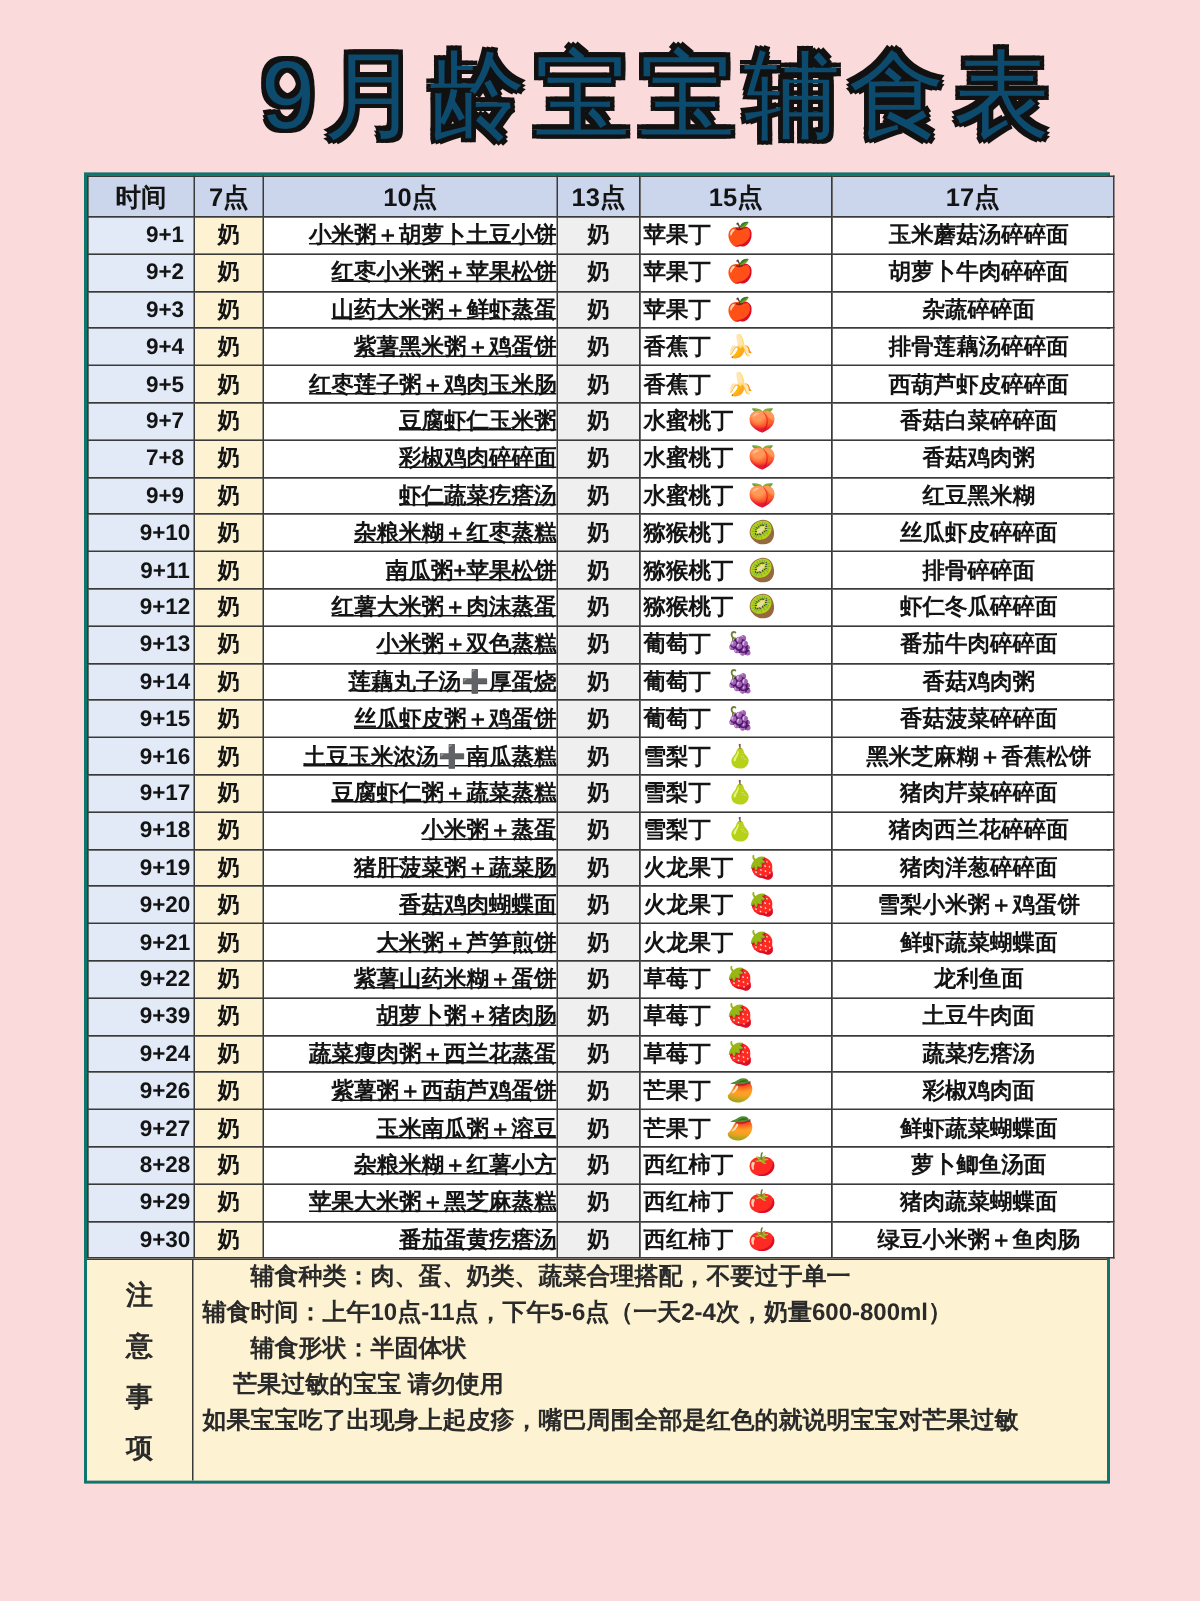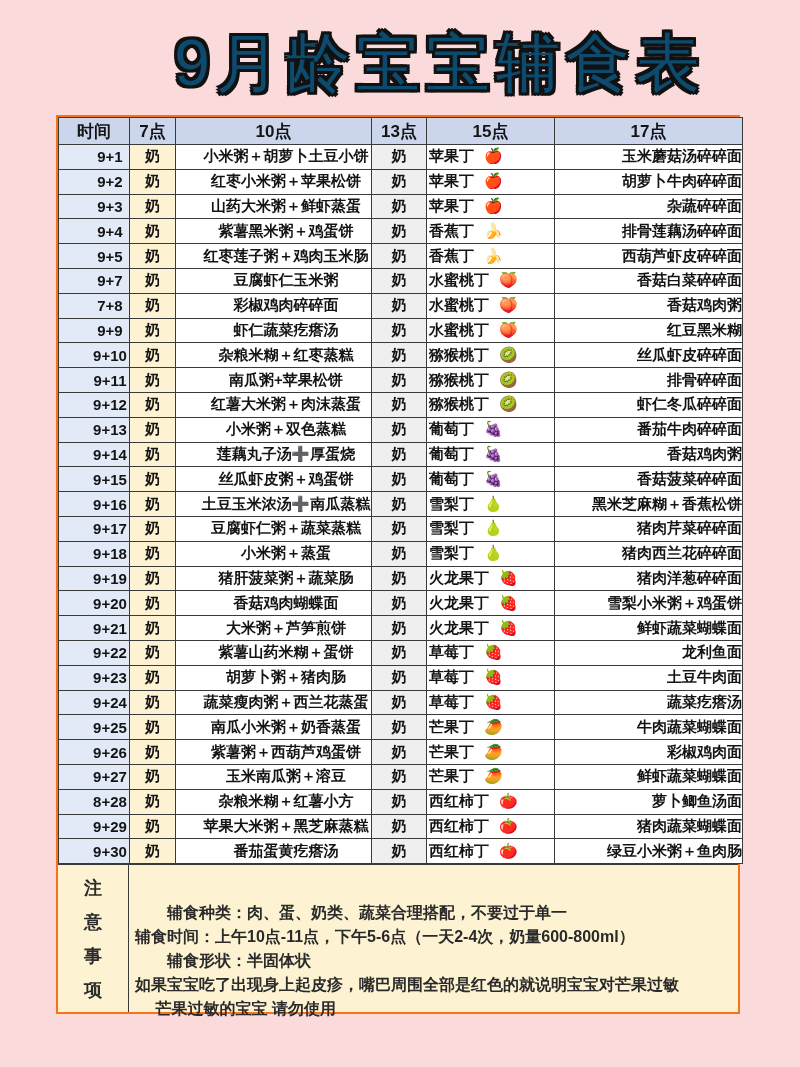--- a/index.html
+++ b/index.html
@@ -12,50 +12,50 @@
     position:absolute; top:20px; left:0; width:800px;
     text-align:center; font-size:64px; font-weight:normal;
     color:#0c4a6e; letter-spacing:6px;
     text-shadow:
       -3px -3px 0 #111, 3px -3px 0 #111, -3px 3px 0 #111, 3px 3px 0 #111,
       -3px 0 0 #111, 3px 0 0 #111, 0 -3px 0 #111, 0 3px 0 #111;
     margin-left: 40px;
   }
   .sheet {
     position:absolute; left:56px; top:115px; width:684px;
-    border:2px solid #f97316; background:#a3a3a3;
+    border:2px solid #0f766e; background:#a3a3a3;
   }
   table { border-collapse:collapse; table-layout:fixed; width:100%; }
   th, td {
     border:1px solid #3a3a3a; overflow:hidden; white-space:nowrap;
     font-size:15px; color:#141414;
   }
   th {
     height:27px; background:#cbd6ed; font-size:17px; font-weight:700;
     text-align:center;
   }
   td { height:24.8px; font-weight:600; text-align:center; }
   .c-time  { background:#e2eaf8; font-size:15px;padding-left:32px; }
   .c-milk7 { background:#fdf3d2; }
-  .c-meal10{ background:#ffffff; text-align:center; padding-left:25px; }
+  .c-meal10{ background:#ffffff; text-align:right; padding-left:25px;text-decoration:underline; }
   .c-milk13{ background:#efefef; }
   .c-fruit15{ background:#ffffff; text-align:left; padding-left:2px; }
-  .c-meal17{ background:#ffffff; text-align:right; padding-left:8px; }
+  .c-meal17{ background:#ffffff; text-align:center; padding-left:8px; }
   .emoji { margin-left:10px; }
   .notes {
     display:flex; border-top:1px solid #3a3a3a; background:#fdf3d2;
     height:148px;
   }
   .notes-label {
     width:71px; border-right:1px solid #3a3a3a;
     display:flex; flex-direction:column; align-items:center; justify-content:center;
     gap:10px; font-size:18px; font-weight:700; color:#2a2a2a;
   }
   .notes-body {
-    flex:1; padding:0 6px 0 6px;margin-top:36px;
+    flex:1; padding:0 6px 0 6px;
   }
   .note-line {
     font-size:16px; font-weight:600; color:#2a2a2a;
     line-height:24px; white-space:pre-wrap;
   }
 </style>
 </head>
 <body>
 
 <div class="page">
@@ -244,42 +244,34 @@
           </tr>
           <tr>
             <td class="c-time">9+22</td>
             <td class="c-milk7">奶</td>
             <td class="c-meal10">紫薯山药米糊＋蛋饼</td>
             <td class="c-milk13">奶</td>
             <td class="c-fruit15"><span>草莓丁</span><span class="emoji">🍓</span></td>
             <td class="c-meal17">龙利鱼面</td>
           </tr>
           <tr>
-            <td class="c-time">9+23</td>
+            <td class="c-time">9+39</td>
             <td class="c-milk7">奶</td>
             <td class="c-meal10">胡萝卜粥＋猪肉肠</td>
             <td class="c-milk13">奶</td>
             <td class="c-fruit15"><span>草莓丁</span><span class="emoji">🍓</span></td>
             <td class="c-meal17">土豆牛肉面</td>
           </tr>
           <tr>
             <td class="c-time">9+24</td>
             <td class="c-milk7">奶</td>
             <td class="c-meal10">蔬菜瘦肉粥＋西兰花蒸蛋</td>
             <td class="c-milk13">奶</td>
             <td class="c-fruit15"><span>草莓丁</span><span class="emoji">🍓</span></td>
             <td class="c-meal17">蔬菜疙瘩汤</td>
-          </tr>
-          <tr>
-            <td class="c-time">9+25</td>
-            <td class="c-milk7">奶</td>
-            <td class="c-meal10">南瓜小米粥＋奶香蒸蛋</td>
-            <td class="c-milk13">奶</td>
-            <td class="c-fruit15"><span>芒果丁</span><span class="emoji">🥭</span></td>
-            <td class="c-meal17">牛肉蔬菜蝴蝶面</td>
           </tr>
           <tr>
             <td class="c-time">9+26</td>
             <td class="c-milk7">奶</td>
             <td class="c-meal10">紫薯粥＋西葫芦鸡蛋饼</td>
             <td class="c-milk13">奶</td>
             <td class="c-fruit15"><span>芒果丁</span><span class="emoji">🥭</span></td>
             <td class="c-meal17">彩椒鸡肉面</td>
           </tr>
           <tr>
@@ -321,18 +313,18 @@
       <div class="notes-label" id="notes-label">
           <span>注</span>
           <span>意</span>
           <span>事</span>
           <span>项</span>
         </div>
       <div class="notes-body" id="notes-body">
           <div class="note-line">　　辅食种类：肉、蛋、奶类、蔬菜合理搭配，不要过于单一</div>
           <div class="note-line">辅食时间：上午10点-11点，下午5-6点（一天2-4次，奶量600-800ml）</div>
           <div class="note-line">　　辅食形状：半固体状</div>
+          <div class="note-line">　 芒果过敏的宝宝 请勿使用</div>
           <div class="note-line">如果宝宝吃了出现身上起皮疹，嘴巴周围全部是红色的就说明宝宝对芒果过敏</div>
-          <div class="note-line">　 芒果过敏的宝宝 请勿使用</div>
         </div>
     </div>
   </div>
 </div>
 
 </body></html>

